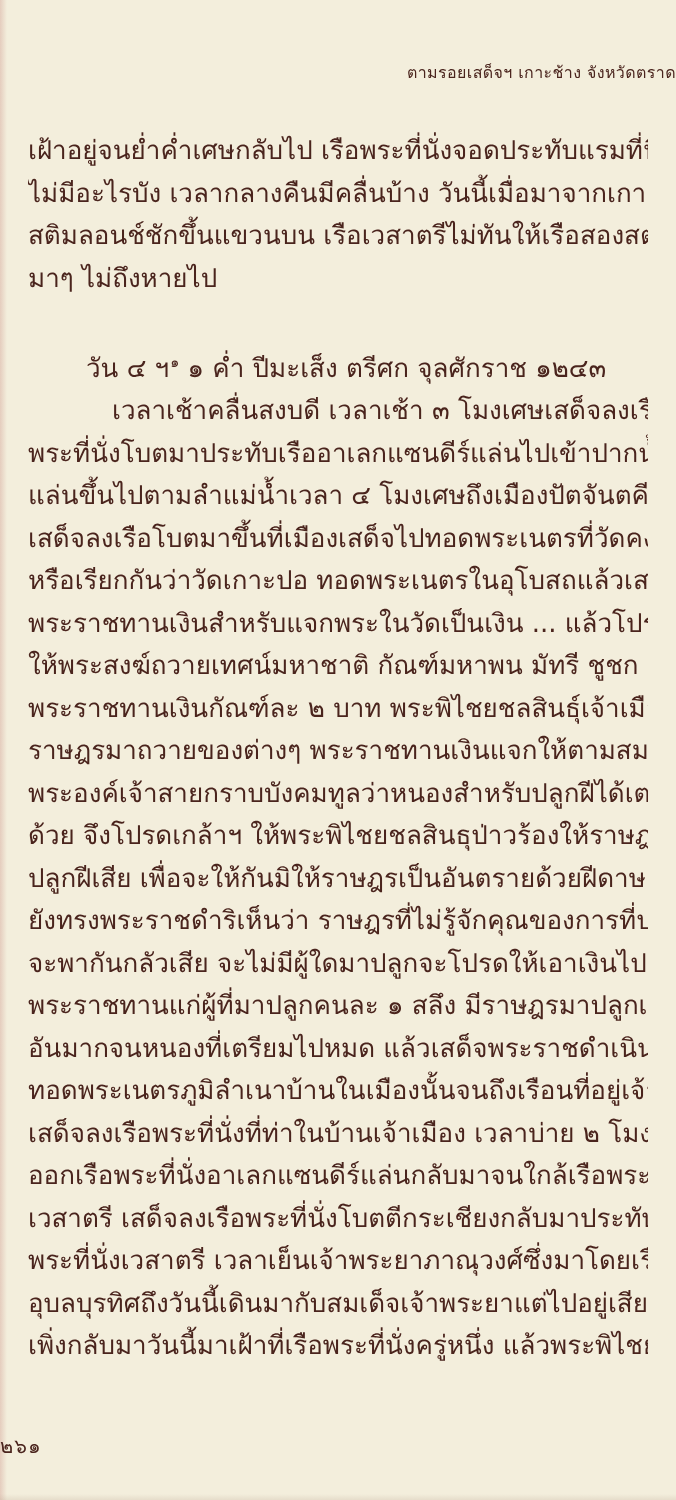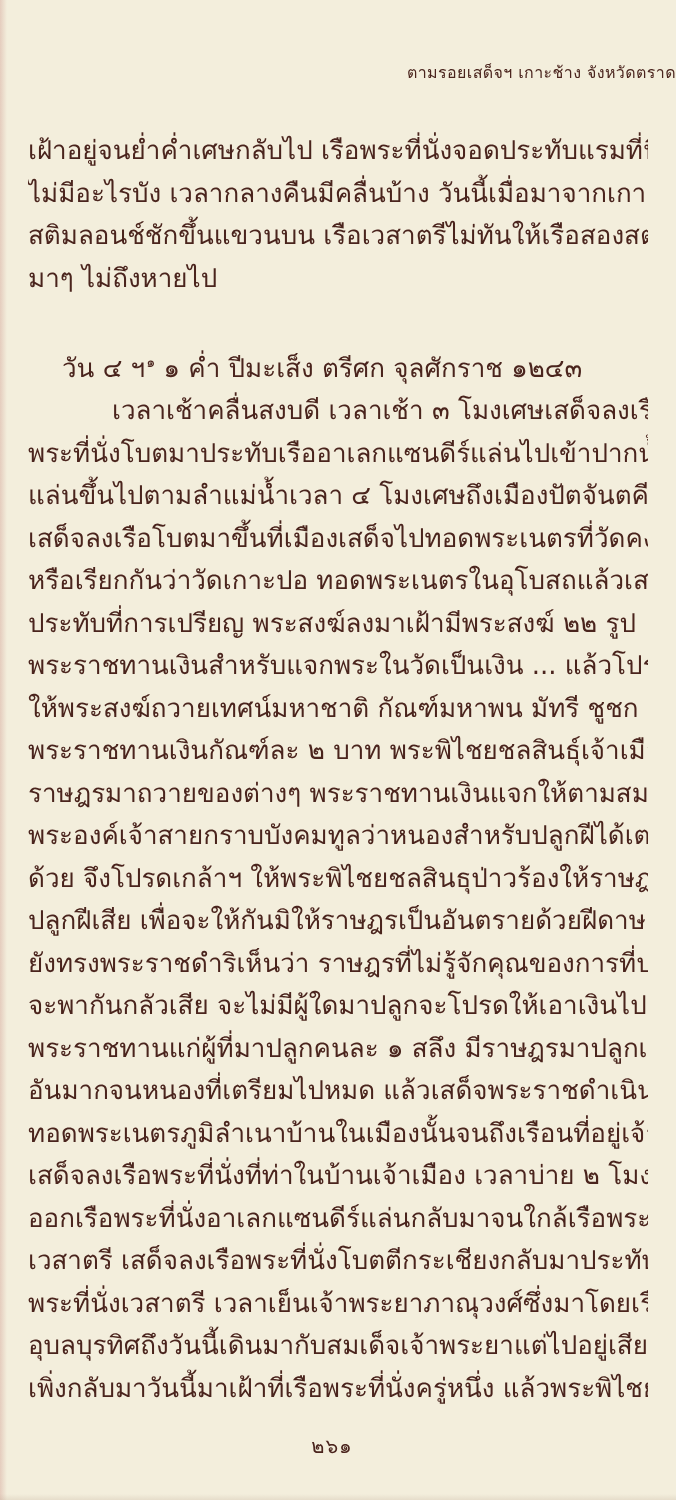--- a/index.html
+++ b/index.html
@@ -27,28 +27,27 @@
     text-align: right;
     font-size: 16px;
     letter-spacing: 0.4px;
   }
   .page-body {
     margin: 44px 28px 0 28px;
     font-size: 26px;
     line-height: 42.5px;
   }
   .line { white-space: nowrap; overflow: hidden; }
-  .date-line { margin-top: 42px; margin-left: 34px; }
+  .date-line { margin-top: 42px; margin-left: 58px; }
   .first-indent { margin-left: 84px; }
   sup.lunar-sup { font-size: 55%; vertical-align: super; margin-left: 1px; }
   .page-number {
     position: absolute;
     left: 0; right: 12px;
     bottom: 38px;
-    text-align: center;
     font-size: 20px;
     letter-spacing: 1px;
   }
 </style>
 </head>
 <body>
 
 <div class="scan-edge"></div>
 <div class="scan-edge-bottom"></div>
 
@@ -60,21 +59,20 @@
   <div class="line">สติมลอนช์ชักขึ้นแขวนบน เรือเวสาตรีไม่ทันให้เรือสองสตรูชัก</div>
   <div class="line">มาๆ ไม่ถึงหายไป</div>
 
   <div class="line date-line"><span>วัน ๔ </span><span>ฯ</span><sup class="lunar-sup">๑</sup><span> ๑ ค่ำ ปีมะเส็ง ตรีศก จุลศักราช ๑๒๔๓</span></div>
 
   <div class="line first-indent">เวลาเช้าคลื่นสงบดี เวลาเช้า ๓ โมงเศษเสด็จลงเรือ</div>
   <div class="line">พระที่นั่งโบตมาประทับเรืออาเลกแซนดีร์แล่นไปเข้าปากน้ำเกาะกง</div>
   <div class="line">แล่นขึ้นไปตามลำแม่น้ำเวลา ๔ โมงเศษถึงเมืองปัตจันตคีรีเขตต์</div>
   <div class="line">เสด็จลงเรือโบตมาขึ้นที่เมืองเสด็จไปทอดพระเนตรที่วัดคงคาราม</div>
   <div class="line">หรือเรียกกันว่าวัดเกาะปอ ทอดพระเนตรในอุโบสถแล้วเสด็จมา</div>
-  <div class="line">ประทับที่การเปรียญ พระสงฆ์ลงมาเฝ้ามีพระสงฆ์ ๒๒ รูป</div>
   <div class="line">พระราชทานเงินสำหรับแจกพระในวัดเป็นเงิน ... แล้วโปรดเกล้าฯ</div>
   <div class="line">ให้พระสงฆ์ถวายเทศน์มหาชาติ กัณฑ์มหาพน มัทรี ชูชก มหาราช</div>
   <div class="line">พระราชทานเงินกัณฑ์ละ ๒ บาท พระพิไชยชลสินธุ์เจ้าเมืองนำ</div>
   <div class="line">ราษฎรมาถวายของต่างๆ พระราชทานเงินแจกให้ตามสมควร</div>
   <div class="line">พระองค์เจ้าสายกราบบังคมทูลว่าหนองสำหรับปลูกฝีได้เตรียมมา</div>
   <div class="line">ด้วย จึงโปรดเกล้าฯ ให้พระพิไชยชลสินธุป่าวร้องให้ราษฎรมา</div>
   <div class="line">ปลูกฝีเสีย เพื่อจะให้กันมิให้ราษฎรเป็นอันตรายด้วยฝีดาษ แล้ว</div>
   <div class="line">ยังทรงพระราชดำริเห็นว่า ราษฎรที่ไม่รู้จักคุณของการที่ปลูกฝีนี้</div>
   <div class="line">จะพากันกลัวเสีย จะไม่มีผู้ใดมาปลูกจะโปรดให้เอาเงินไปแจก</div>
   <div class="line">พระราชทานแก่ผู้ที่มาปลูกคนละ ๑ สลึง มีราษฎรมาปลูกเป็น</div>

